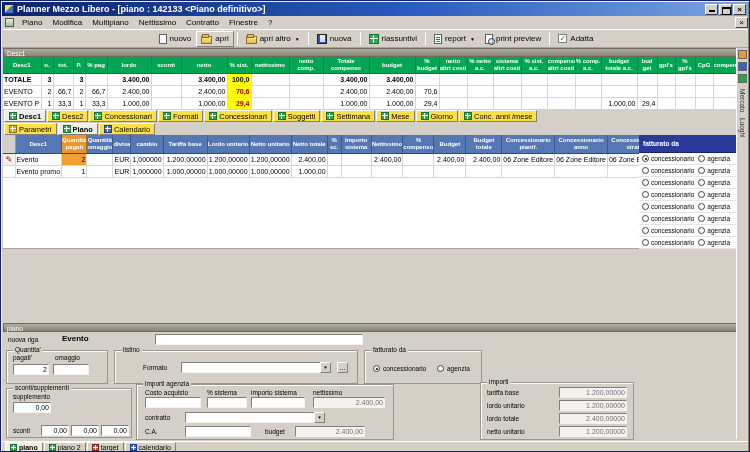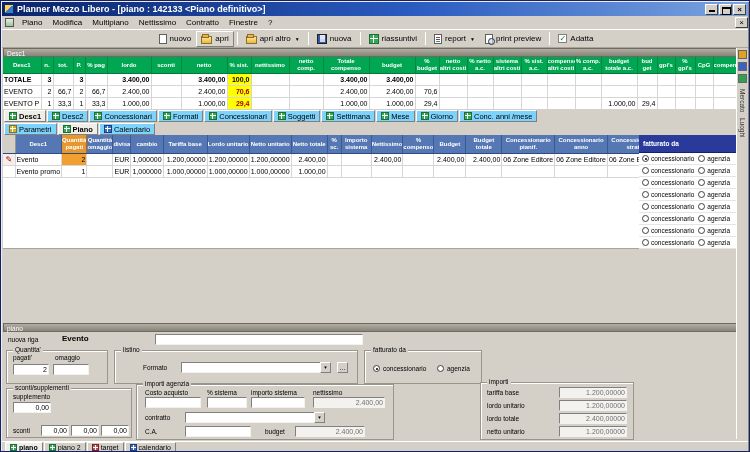--- a/index.html
+++ b/index.html
@@ -56,21 +56,21 @@
   td{font-size:7px;height:12px;border-right:1px solid #d6d6d6;border-bottom:1px solid #d6d6d6;text-align:right;}
   .top{position:absolute;left:2px;top:56px;width:734px;}
   .top th{background:#00a651;color:#fff;font-size:6px;font-weight:bold;height:16px;
     border-right:1px solid #008a40;border-bottom:1px solid #007a38;line-height:1.05;white-space:normal;padding:0;}
   .top td:first-child{text-align:left;}
   .top tr.totale td{font-weight:bold;}
   td.ylw{background:#ffff00;}
   td.strong{color:#a80000;font-weight:bold;}
   .tabs{position:absolute;left:2px;width:734px;height:13px;display:flex;align-items:flex-end;gap:1px;padding-left:1px;background:#d4d0c8;}
   .tab{display:flex;align-items:center;gap:2px;padding:0 4px;font-size:7.5px;height:12px;
-    background:#7dd3fc;border:1px solid;border-color:#fff #808080 #808080 #fff;white-space:nowrap;}
+    background:#fde047;border:1px solid;border-color:#fff #808080 #808080 #fff;white-space:nowrap;}
   .tab.active{font-weight:bold;background:#efede8;}
   .tico{width:8px;height:8px;border:1px solid #1c6e36;
     background:linear-gradient(90deg,transparent 2px,#fff 2px,#fff 3px,transparent 3px),
                linear-gradient(transparent 2px,#fff 2px,#fff 3px,transparent 3px),#35a855;}
   .tico.y{background-color:#d8b020;border-color:#8a6d1f;}
   .tico.b{background-color:#3a6ec0;border-color:#1f3a78;}
   .tico.r{background-color:#c05050;border-color:#7a2020;}
   
   .maingrid{position:absolute;left:2px;top:134px;width:734px;height:114px;background:#fff;border-bottom:1px solid #a8a498;}
   .main{position:absolute;left:0;top:0;}

